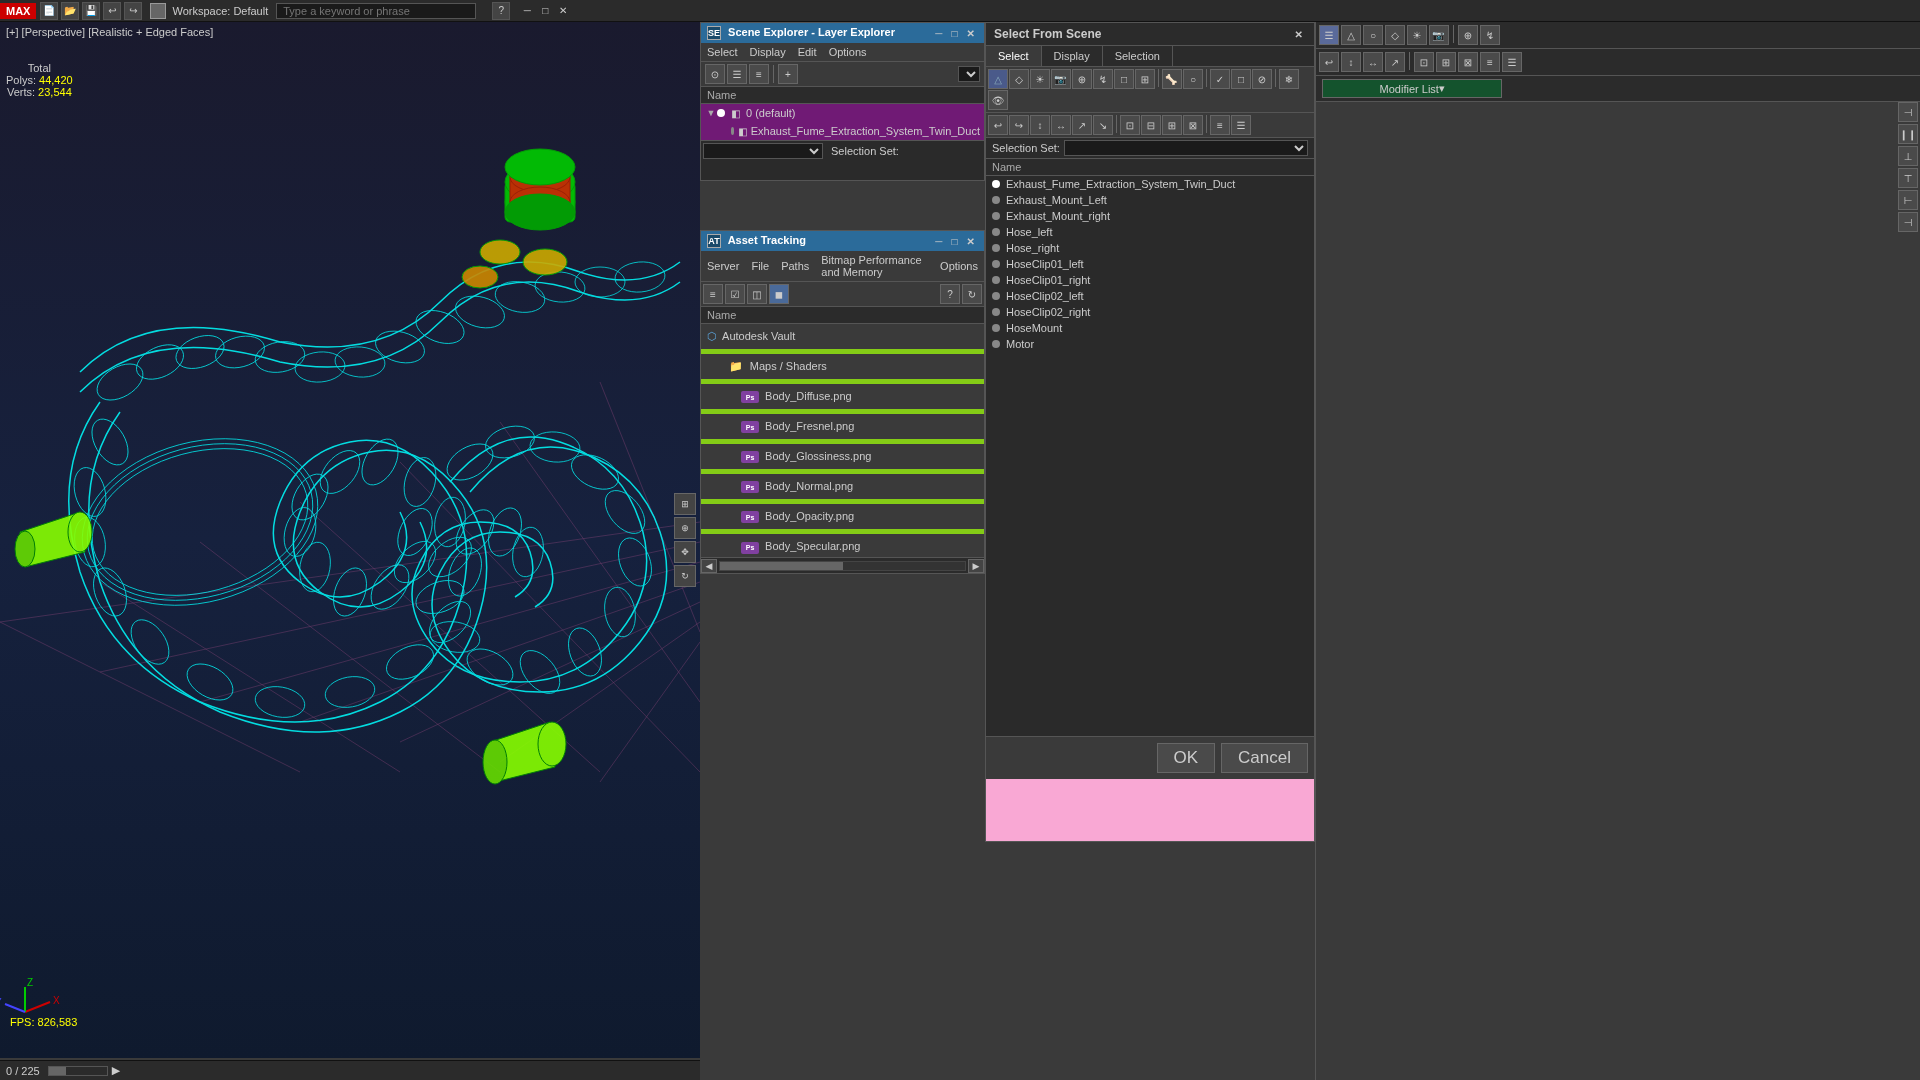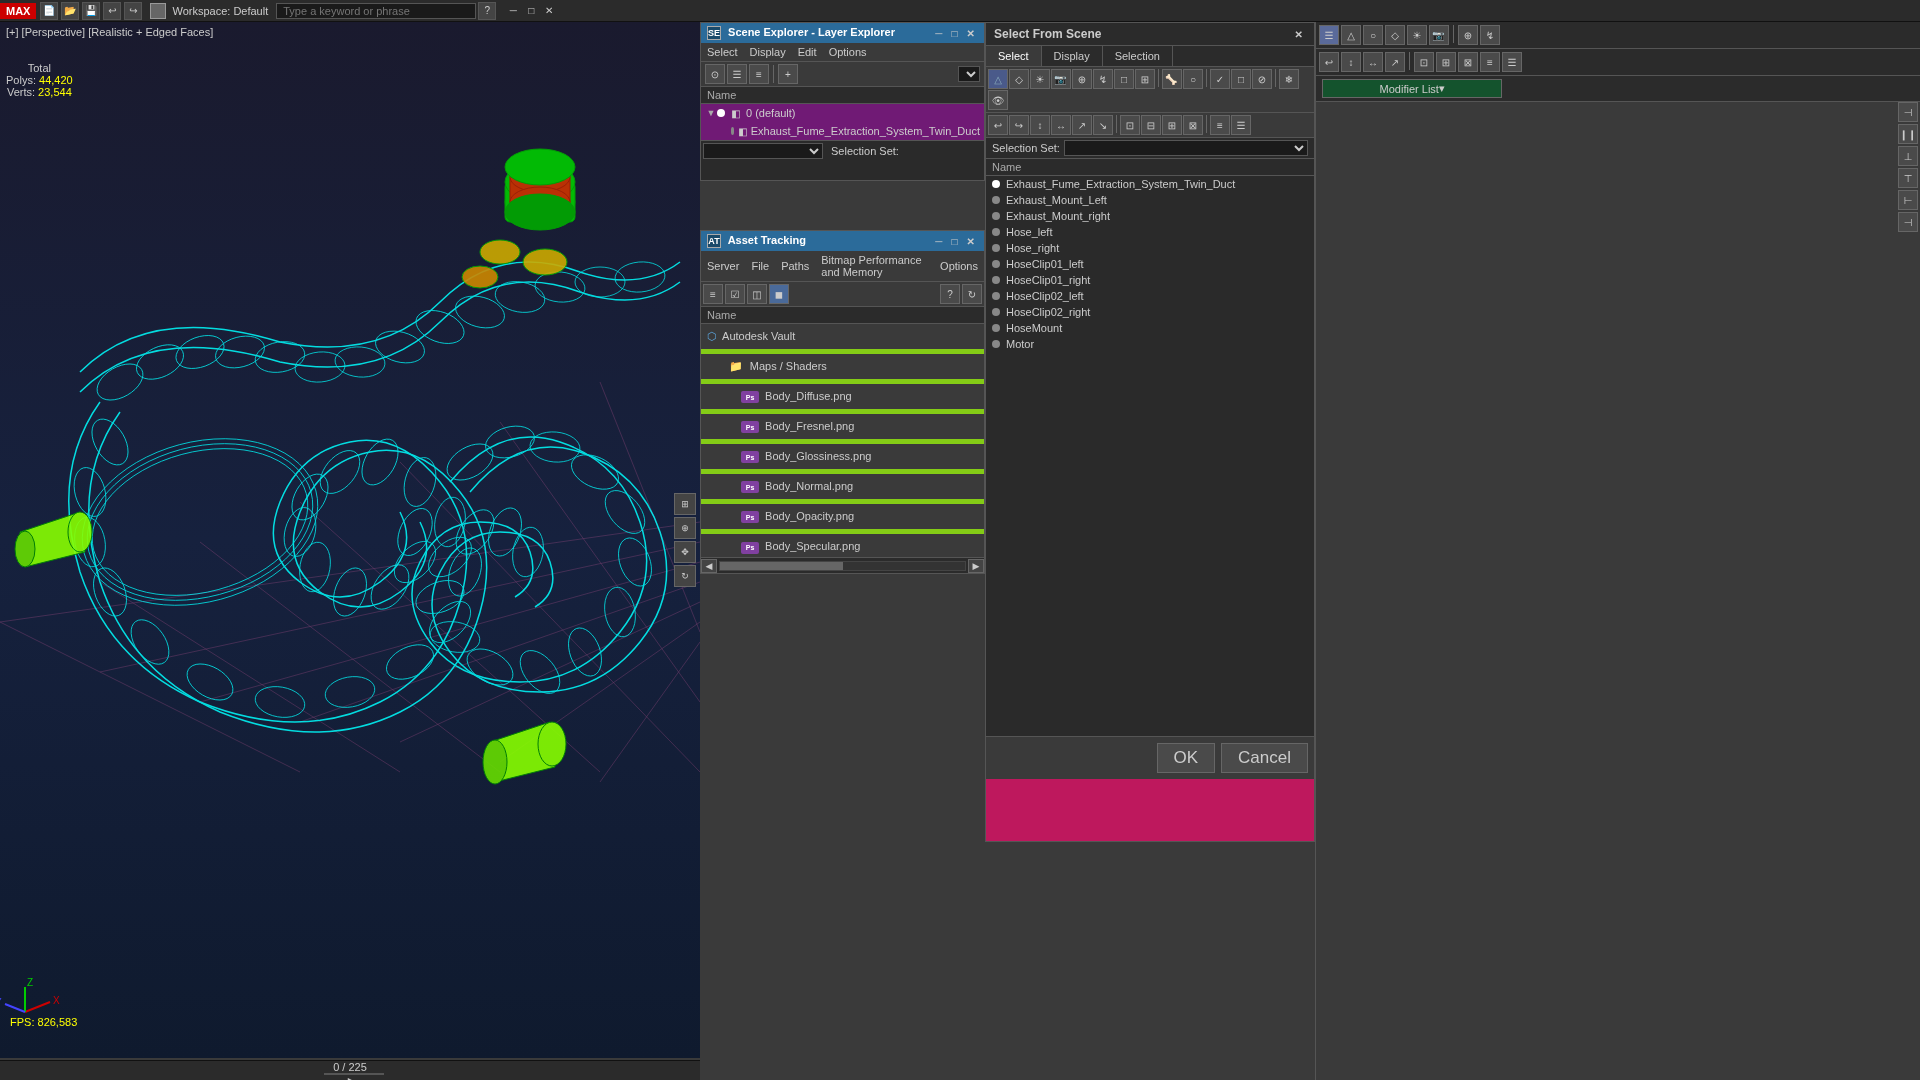--- a/index.html
+++ b/index.html
@@ -39,21 +39,21 @@
       flex: 1;
       text-align: center;
     }
     .top-bar-search {
       background: #1a1a1a;
       border: 1px solid #555;
       color: #aaa;
       font-size: 11px;
       padding: 1px 6px;
       width: 200px;
-      margin-right: 2px;
+      margin-right: 16px;
     }
     .top-bar-icons {
       display: flex;
       gap: 3px;
       margin-right: 8px;
     }
     .top-bar-icon {
       width: 18px; height: 18px;
       background: #444;
       border: 1px solid #555;
@@ -122,21 +122,20 @@
       width: 700px;
       height: 20px;
       background: #2b2b2b;
       border-top: 1px solid #111;
       display: flex;
       align-items: center;
       padding: 0 6px;
       font-size: 11px;
       color: #ccc;
       z-index: 50;
-      flex-direction: column;
     }
 
     
     #scene-explorer {
       position: absolute;
       top: 22px; left: 700px;
       width: 285px;
       background: #701a75;
       border: 1px solid #555;
       z-index: 50;
@@ -282,21 +281,21 @@
       color: #5a9fd4;
       margin-right: 3px;
     }
 
     
     #select-from-scene {
       position: absolute;
       top: 22px; left: 985px;
       width: 330px;
       height: 820px;
-      background: #be185d;
+      background: #f9a8d4;
       border: 1px solid #555;
       z-index: 50;
     }
     .sfs-title {
       background: #2b2b2b;
       color: #ccc;
       font-size: 12px;
       font-weight: bold;
       padding: 4px 8px;
       border-bottom: 1px solid #555;

